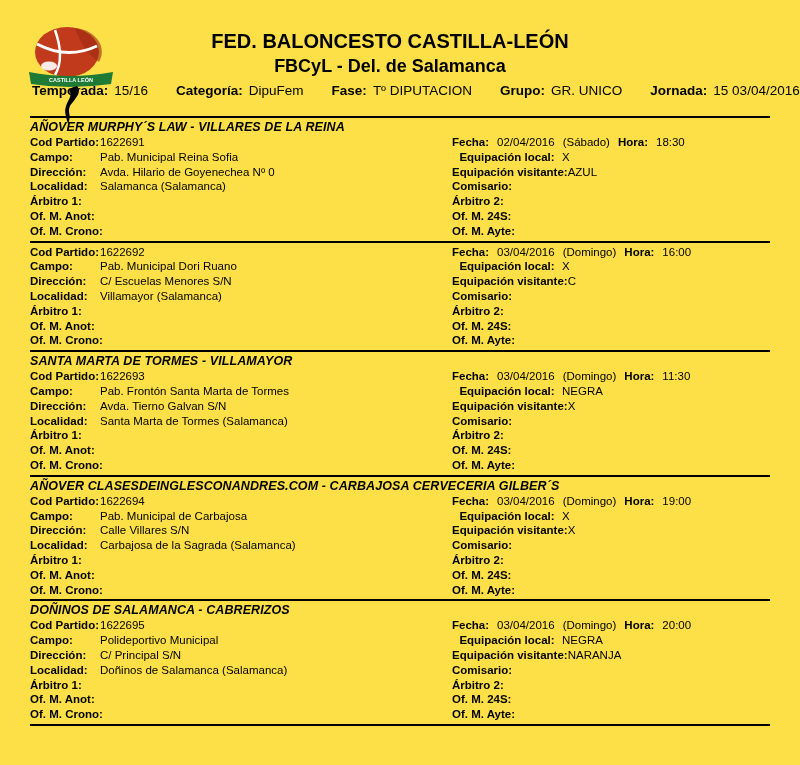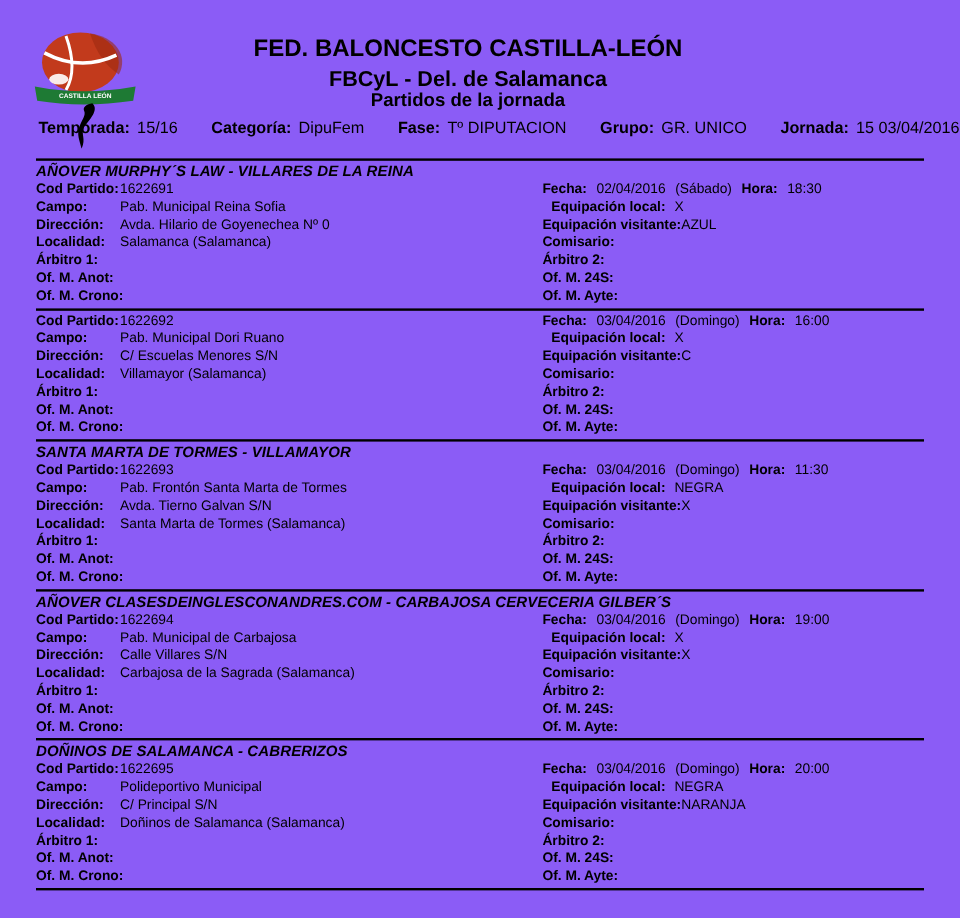--- a/index.html
+++ b/index.html
@@ -1,17 +1,17 @@
 <!DOCTYPE html>
 <html><head>
 <meta charset="utf-8">
 <style>
   html,body{margin:0;padding:0;background:#fff;}
   .page{
-    position:relative;width:800px;height:765px;background:#8b5cf6;
+    position:relative;width:800px;height:765px;background:#fde047;
     font-family:"Liberation Sans",sans-serif;color:#000;overflow:hidden;
   }
   
   .logo{position:absolute;left:25px;top:24px;width:95px;height:100px;}
   .titles{width:780px;text-align:center;padding-top:30px;}
   .title{font-size:20px;font-weight:bold;line-height:23px;}
   .subtitle{font-size:18px;font-weight:bold;line-height:20px;margin-top:3px;}
   .subtitle2{font-size:15.5px;font-weight:bold;line-height:16px;}
   .meta{
     display:flex;justify-content:space-between;align-items:baseline;
@@ -47,21 +47,20 @@
     <g>
       <path d="M4,48 Q44,56 88,48 L86,60 Q44,66 6,60 Z" fill="#1e7a34"></path>
       <text x="46" y="58" text-anchor="middle" font-size="5.5" font-family="Liberation Sans, sans-serif" font-weight="bold" fill="#ffffff">CASTILLA LEÓN</text>
     </g>
     <path d="M52,62 C58,68 49,76 45,82 C42,88 47,91 43,100 C41,92 39,88 41,82 C43,76 47,72 45,68 C44,65 47,63 52,62 Z" fill="#000000"></path>
   </svg>
 
   <div class="titles">
     <div class="title">FED. BALONCESTO CASTILLA-LEÓN</div>
     <div class="subtitle">FBCyL - Del. de Salamanca</div>
-    <div class="subtitle2">Partidos de la jornada</div>
   </div>
 
   <div class="meta">
     <span class="meta-item">
       <span class="lbl">Temporada:</span><span class="val">15/16</span>
     </span>
     <span class="meta-item">
       <span class="lbl">Categoría:</span><span class="val">DipuFem</span>
     </span>
     <span class="meta-item">

